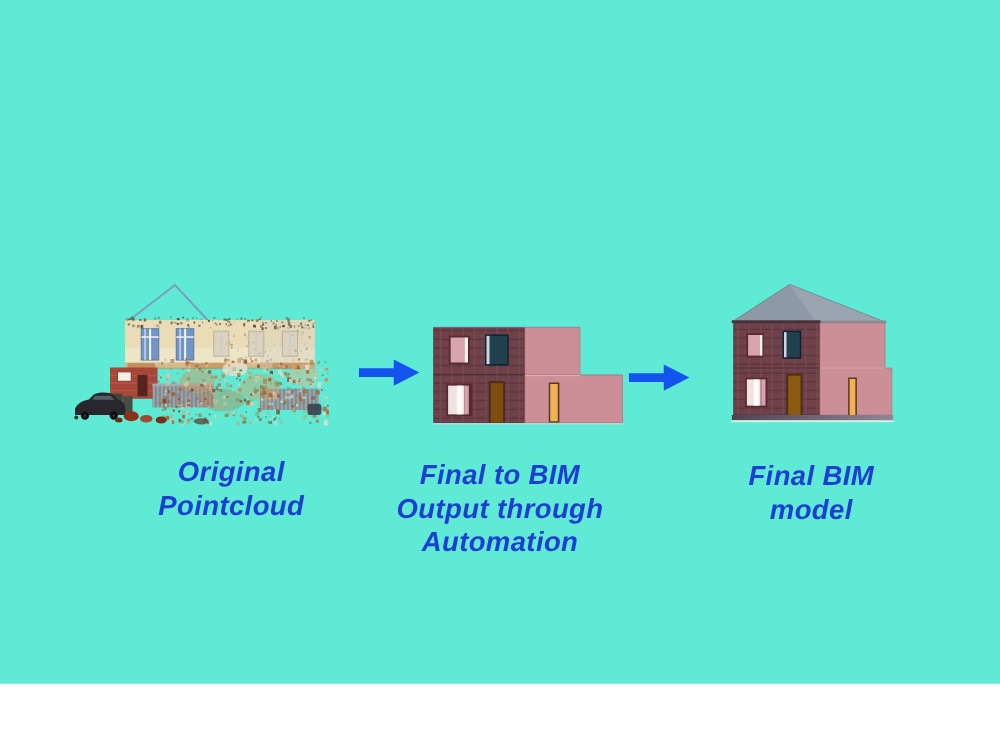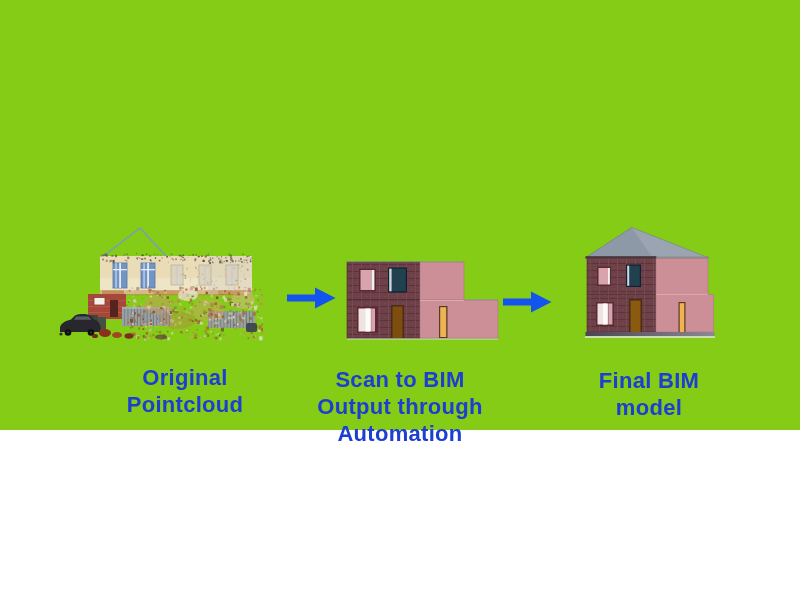--- a/index.html
+++ b/index.html
@@ -8,21 +8,21 @@
     --brick-dark:#6e4149;
     --facade-pink:#cd8f97;
     --window-pink:#d8a3ac;
     --roof-gray:#8e99a7;
     --pointcloud-beige:#e9dcb6;
     --pointcloud-brick-red:#a6473a;
   }
   html,body{margin:0;padding:0;}
   body{width:800px;height:600px;background:#ffffff;overflow:hidden;
        font-family:"Liberation Sans", sans-serif;}
-  .canvas{position:relative;width:800px;height:430px;background:#84cc16;}
+  .canvas{position:relative;width:800px;height:547px;background:#5eead4;font-style:italic;}
   .fig{position:absolute;}
   .fig svg{display:block;}
   .arrow{position:absolute;}
   .caption{
     position:absolute;
     text-align:center;
     font-weight:bold;
     font-size:22px;
     line-height:27px;
     letter-spacing:0.3px;
@@ -843,16 +843,16 @@
         <rect x="46" y="77" width="13" height="33" fill="#4a2d15"></rect>
         <rect x="47.5" y="78.5" width="10" height="31.5" fill="#8a5a10"></rect>
 
         <rect x="95.5" y="80" width="7" height="30" fill="#5a3a1e"></rect>
         <rect x="96.7" y="81.2" width="4.6" height="28.8" fill="#f2b254"></rect>
       </g>
     </svg>
   </div>
 
   <div class="caption c1">Original Pointcloud</div>
-  <div class="caption c2">Scan to BIM Output through Automation</div>
+  <div class="caption c2">Final to BIM Output through Automation</div>
   <div class="caption c3">Final BIM model</div>
 
 </div>
 
 </body></html>

